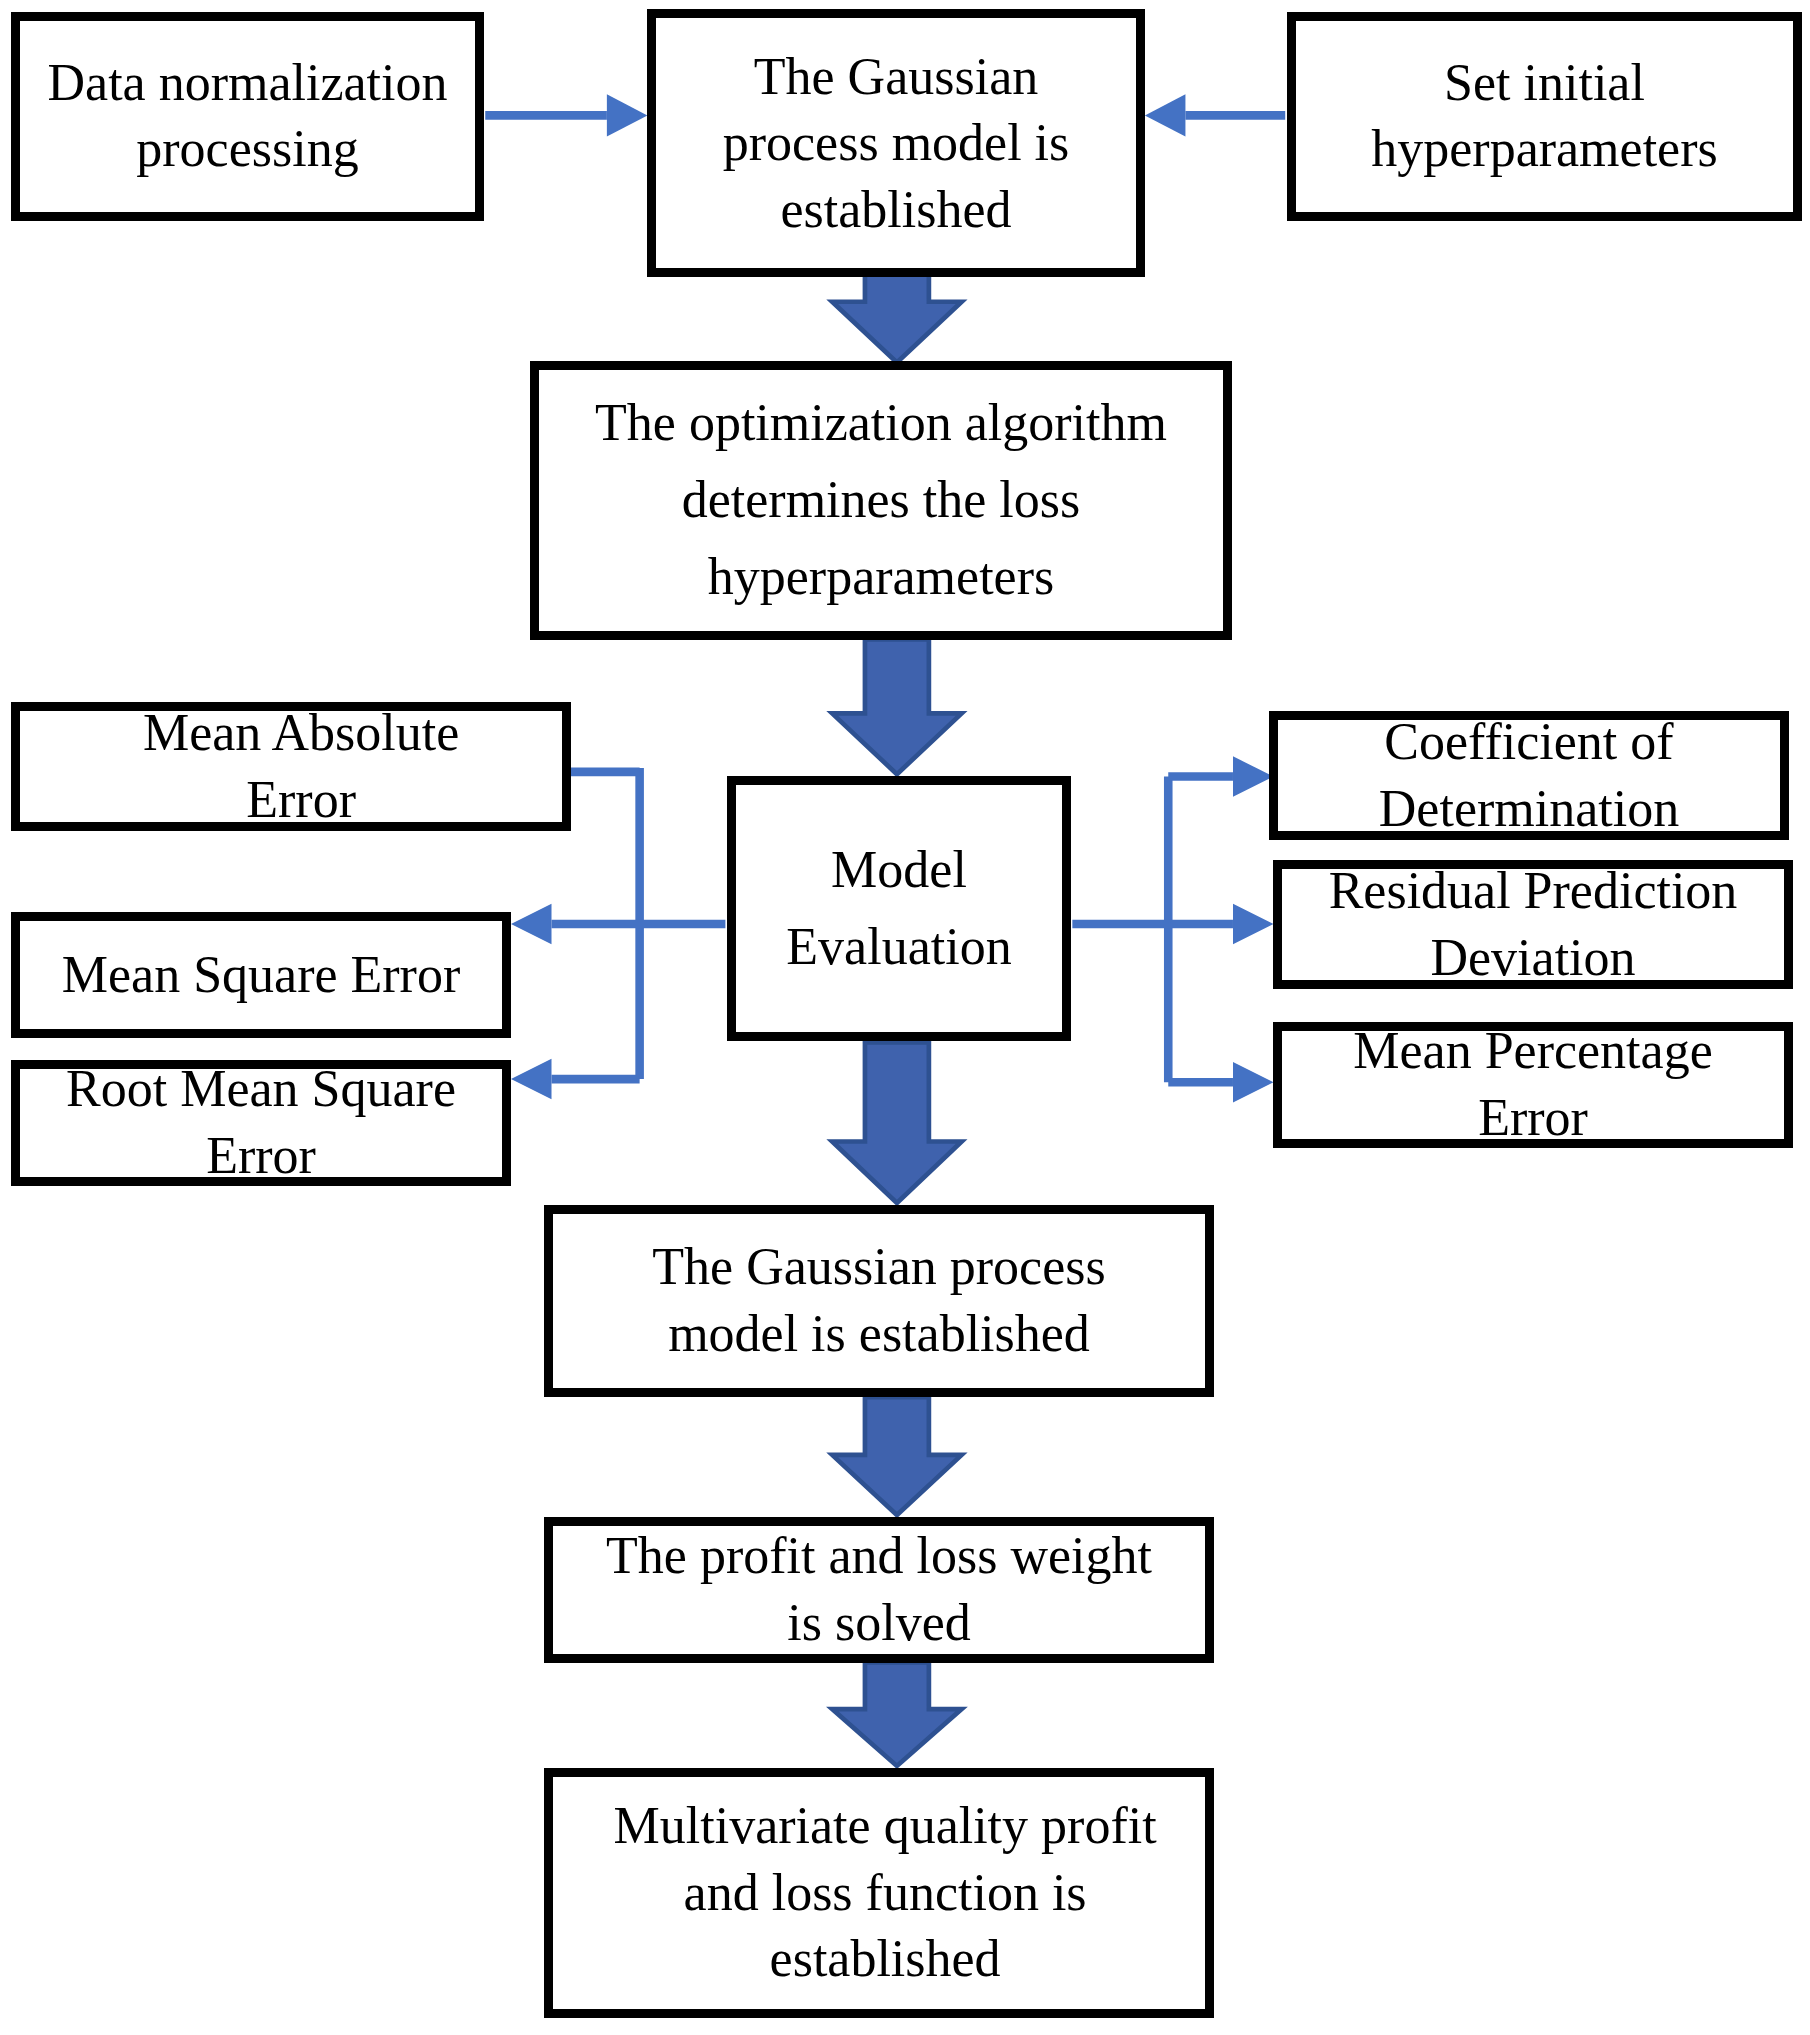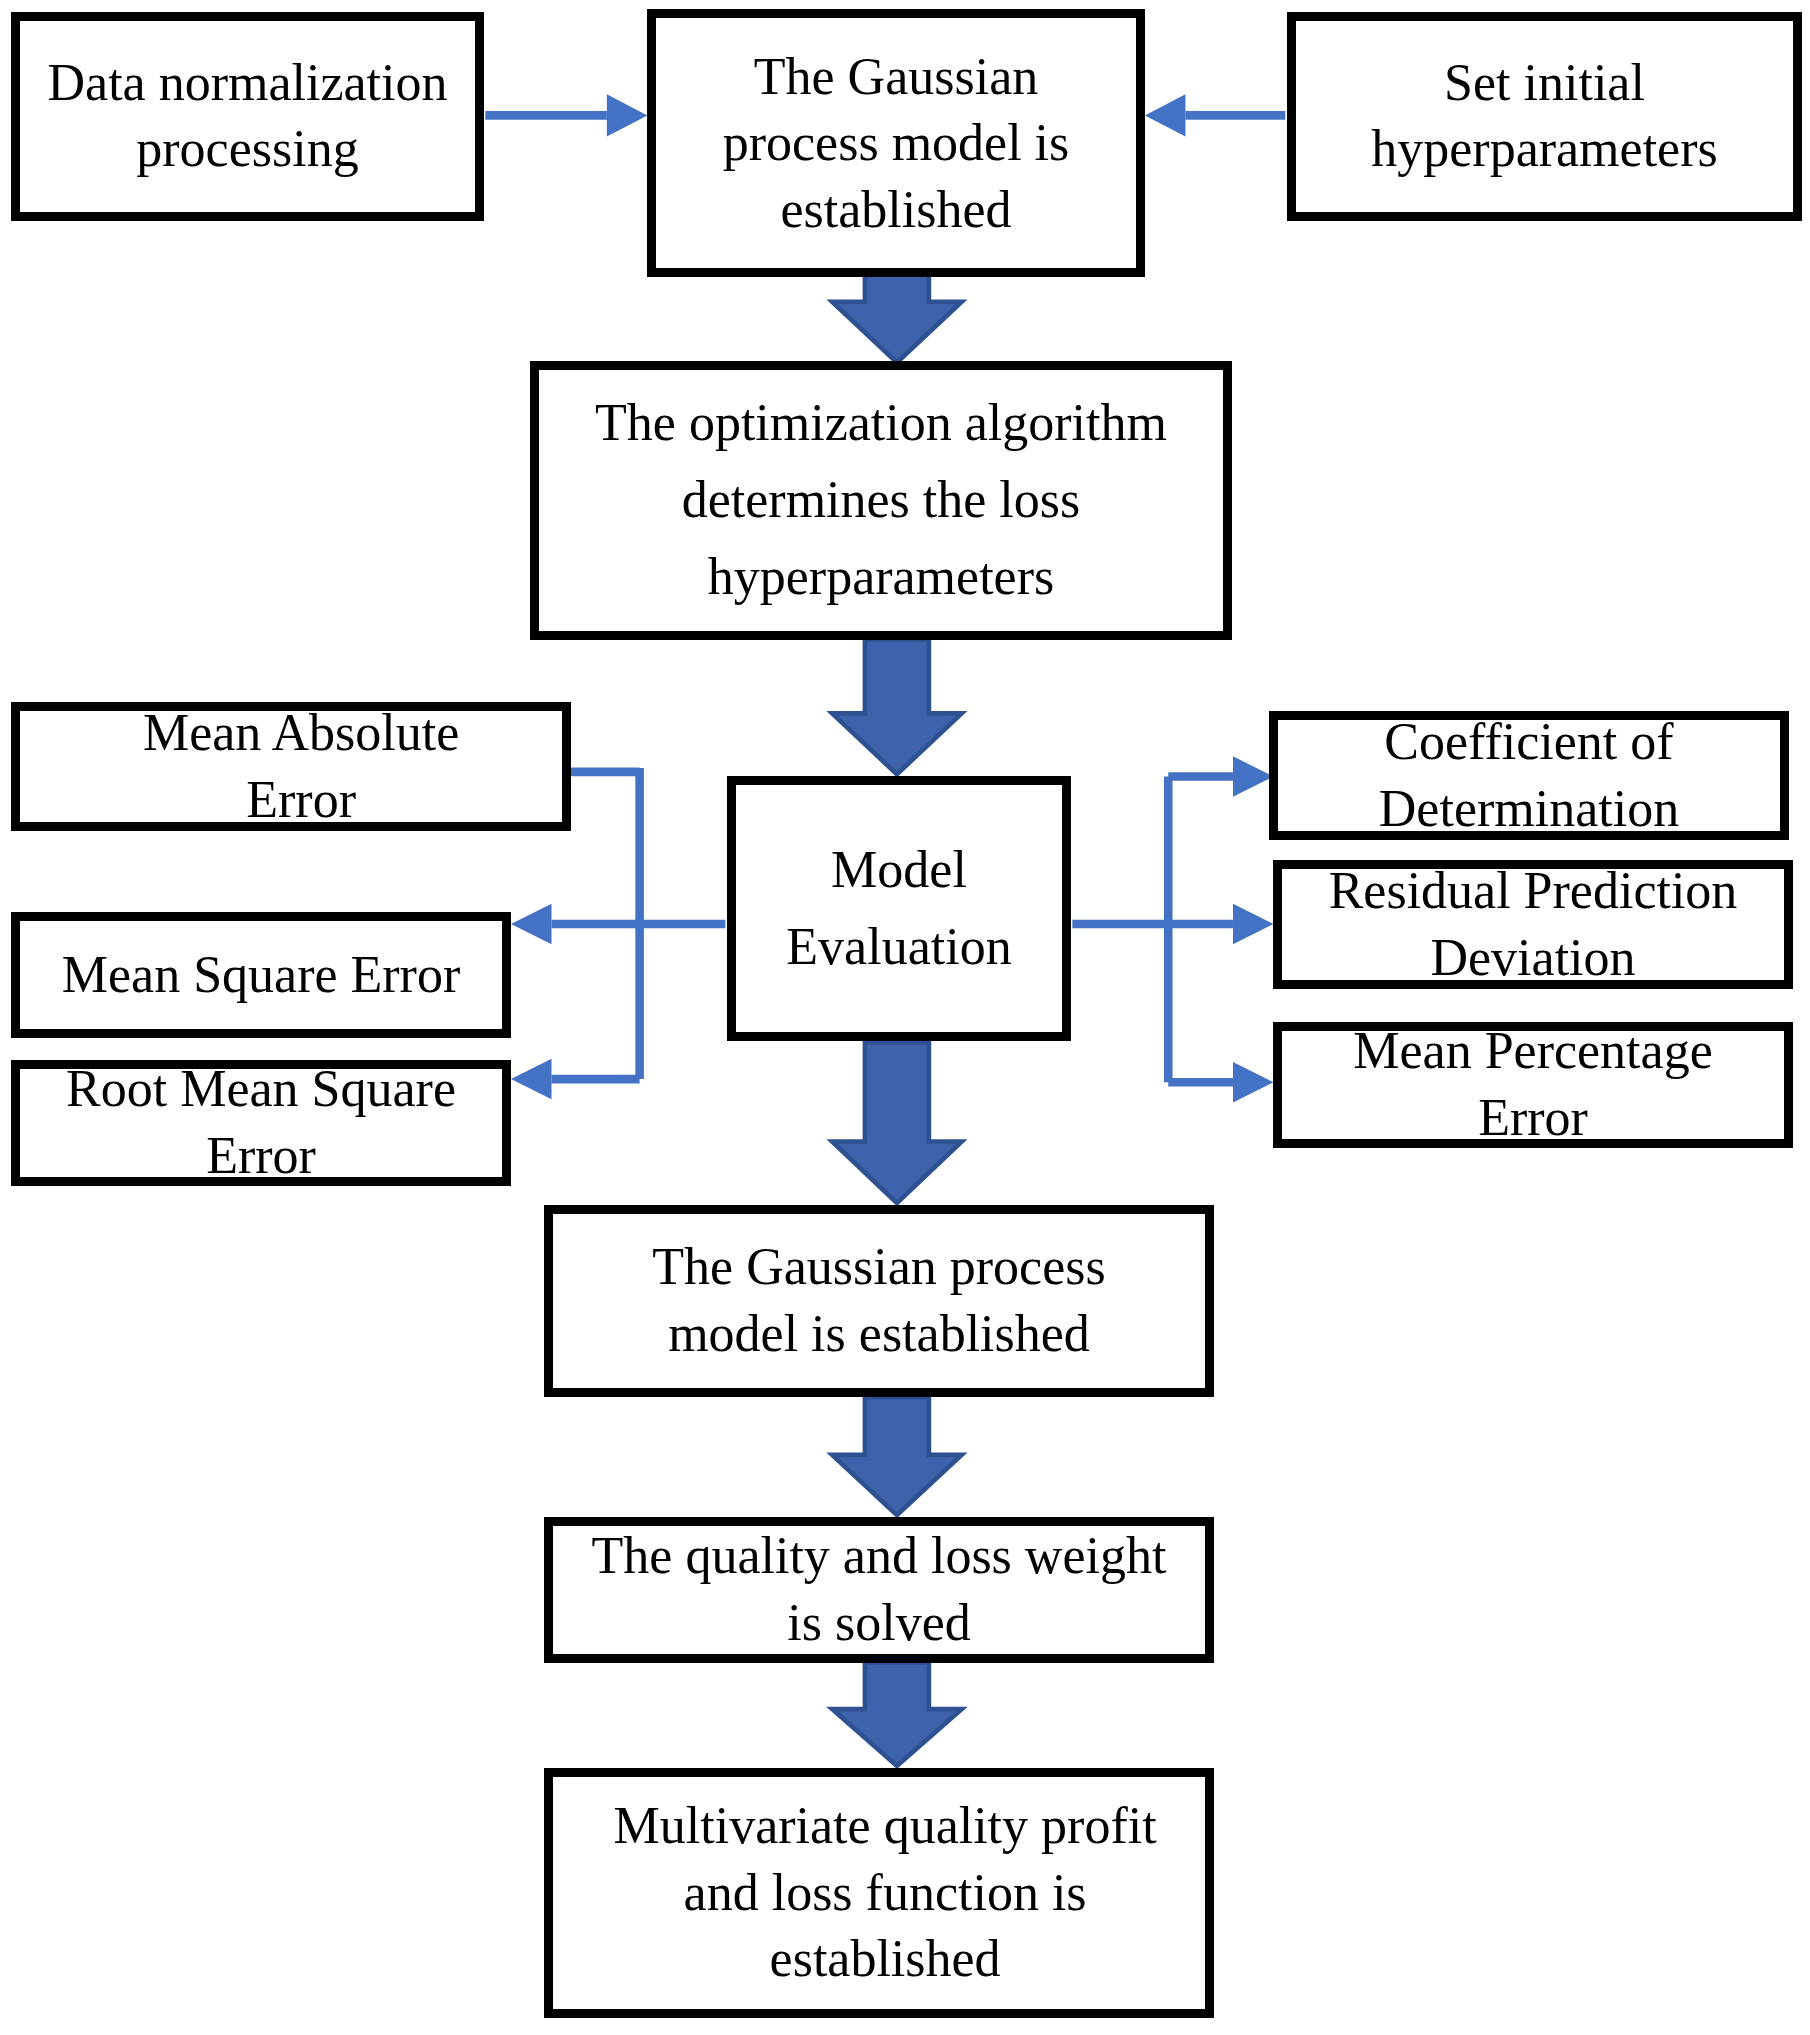--- a/index.html
+++ b/index.html
@@ -149,21 +149,21 @@
     <span class="lbl">Mean Percentage
 Error</span>
   </div>
 
   <div class="node" style="left:544px;top:1205px;width:670px;height:192px;">
     <span class="lbl">The Gaussian process
 model is established</span>
   </div>
 
   <div class="node" style="left:544px;top:1517px;width:670px;height:146px;">
-    <span class="lbl">The quality and loss weight
+    <span class="lbl">The profit and loss weight
 is solved</span>
   </div>
 
   <div class="node" style="left:544px;top:1768px;width:670px;height:250px;padding-left:20px;">
     <span class="lbl">Multivariate quality profit
 and loss function is
 established</span>
   </div>
 
 </div>

